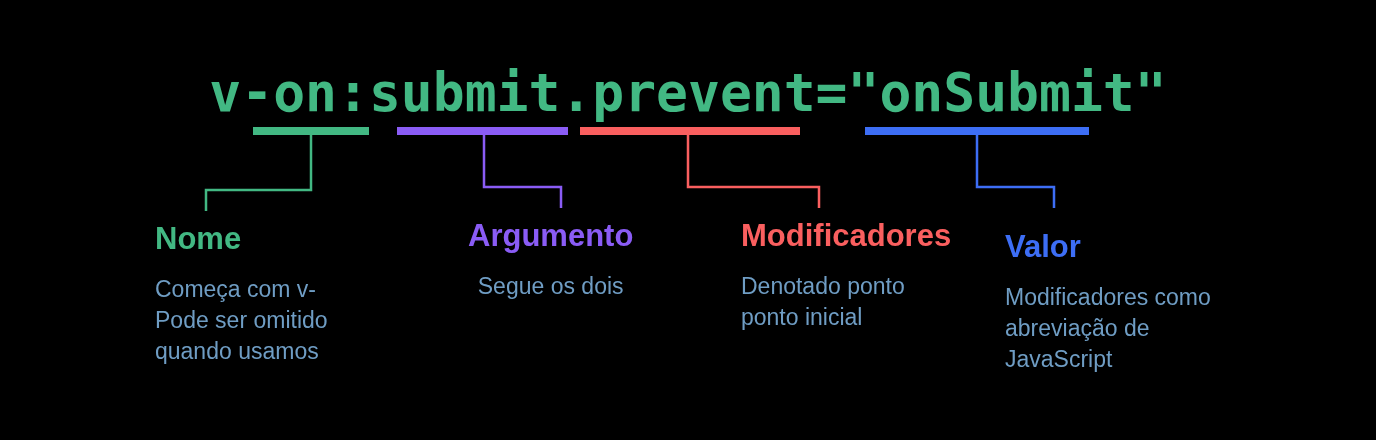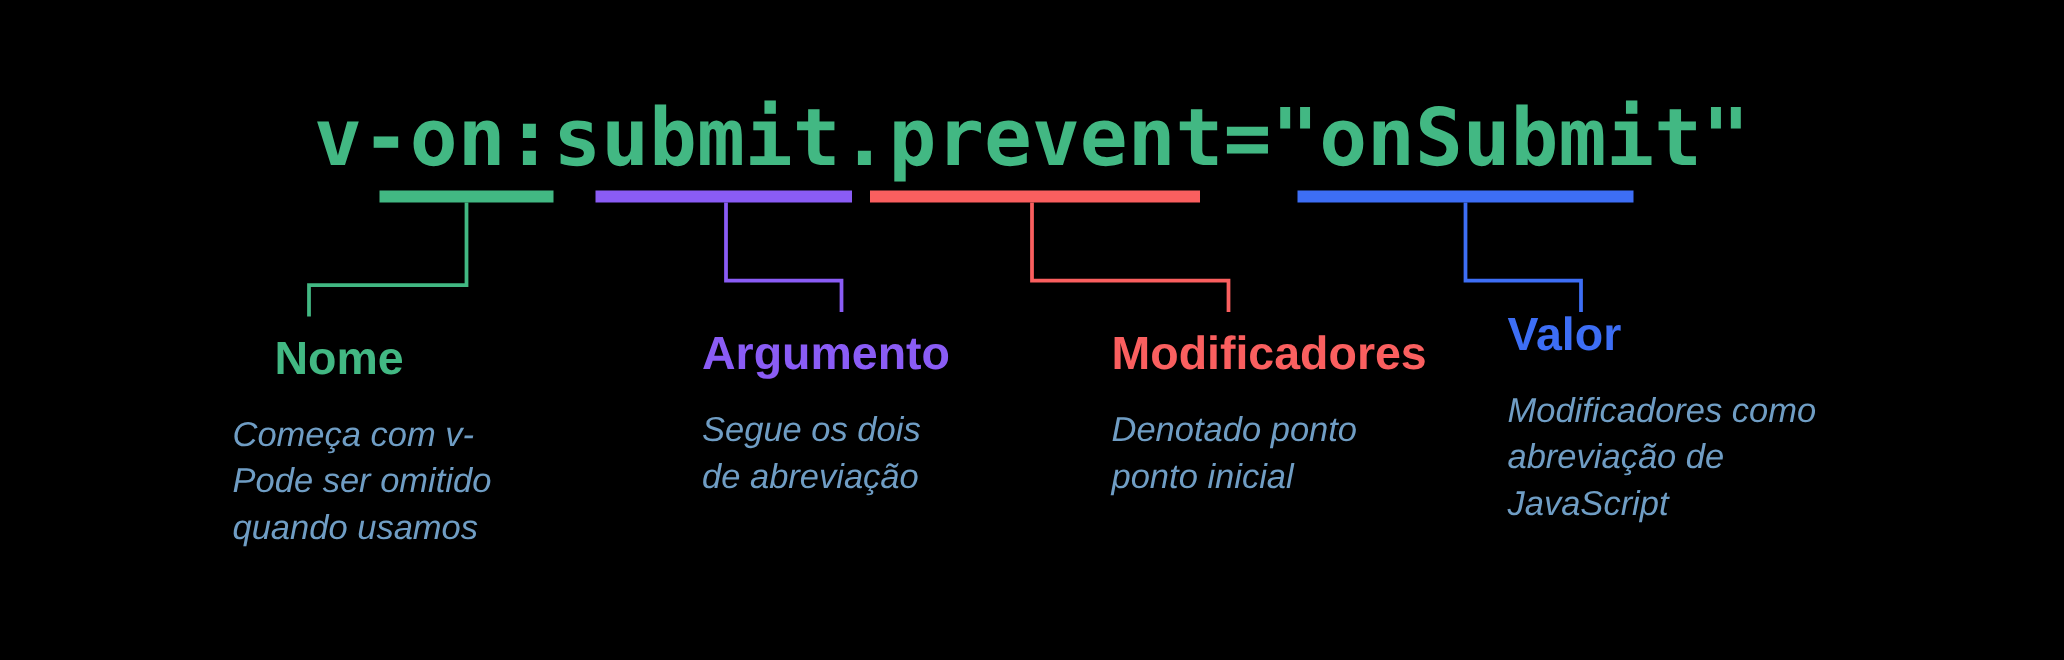--- a/index.html
+++ b/index.html
@@ -63,21 +63,20 @@
     white-space: nowrap;
   }
   .col-desc {
     font-family: "Liberation Sans", sans-serif;
     font-size: 23px;
     font-weight: 400;
     line-height: 31px;
     color: #6f9dc4;
     margin: 0;
     padding-top: 17px;
-    font-style: italic;
   }
   .col-desc span { display: block; white-space: nowrap; }
 </style>
 </head>
 <body style="background: rgb(0, 0, 0);">
 
 <div id="stage" style="background: rgb(0, 0, 0);">
 
   <div id="code-line" style="color: rgb(66, 184, 131);">v-on:submit.prevent="onSubmit"</div>
 
@@ -90,42 +89,41 @@
 
   <div id="bars">
       <div class="seg-bar" style="left: 253px; top: 127px; width: 116px; background: rgb(66, 184, 131);"></div>
       <div class="seg-bar" style="left: 397px; top: 127px; width: 171px; background: rgb(138, 92, 245);"></div>
       <div class="seg-bar" style="left: 580px; top: 127px; width: 220px; background: rgb(250, 95, 95);"></div>
       <div class="seg-bar" style="left: 865px; top: 127px; width: 224px; background: rgb(61, 110, 245);"></div>
     </div>
 
   <div id="columns">
       <div class="col" style="left: 155px; top: 221px;">
-        <div class="col-title" style="color: rgb(66, 184, 131); margin-left: 28px;">Nome</div>
+        <div class="col-title" style="color: rgb(66, 184, 131);">Nome</div>
         <div class="col-desc" style="color: rgb(111, 157, 196);">
           <span>Começa com v-</span>
           <span>Pode ser omitido</span>
           <span>quando usamos</span>
         </div>
       </div>
-      <div class="col" style="left: 468px; top: 218px;">
+      <div class="col" style="left: 468px; top: 218px; text-align: center;">
         <div class="col-title" style="color: rgb(138, 92, 245);">Argumento</div>
         <div class="col-desc" style="color: rgb(111, 157, 196);">
           <span>Segue os dois</span>
-          <span>de abreviação</span>
         </div>
       </div>
       <div class="col" style="left: 741px; top: 218px;">
         <div class="col-title" style="color: rgb(250, 95, 95);">Modificadores</div>
         <div class="col-desc" style="color: rgb(111, 157, 196);">
           <span>Denotado ponto</span>
           <span>ponto inicial</span>
         </div>
       </div>
-      <div class="col" style="left: 1005px; top: 205px;">
+      <div class="col" style="left: 1005px; top: 229px;">
         <div class="col-title" style="color: rgb(61, 110, 245);">Valor</div>
         <div class="col-desc" style="color: rgb(111, 157, 196);">
           <span>Modificadores como</span>
           <span>abreviação de</span>
           <span>JavaScript</span>
         </div>
       </div>
     </div>
 
 </div>

